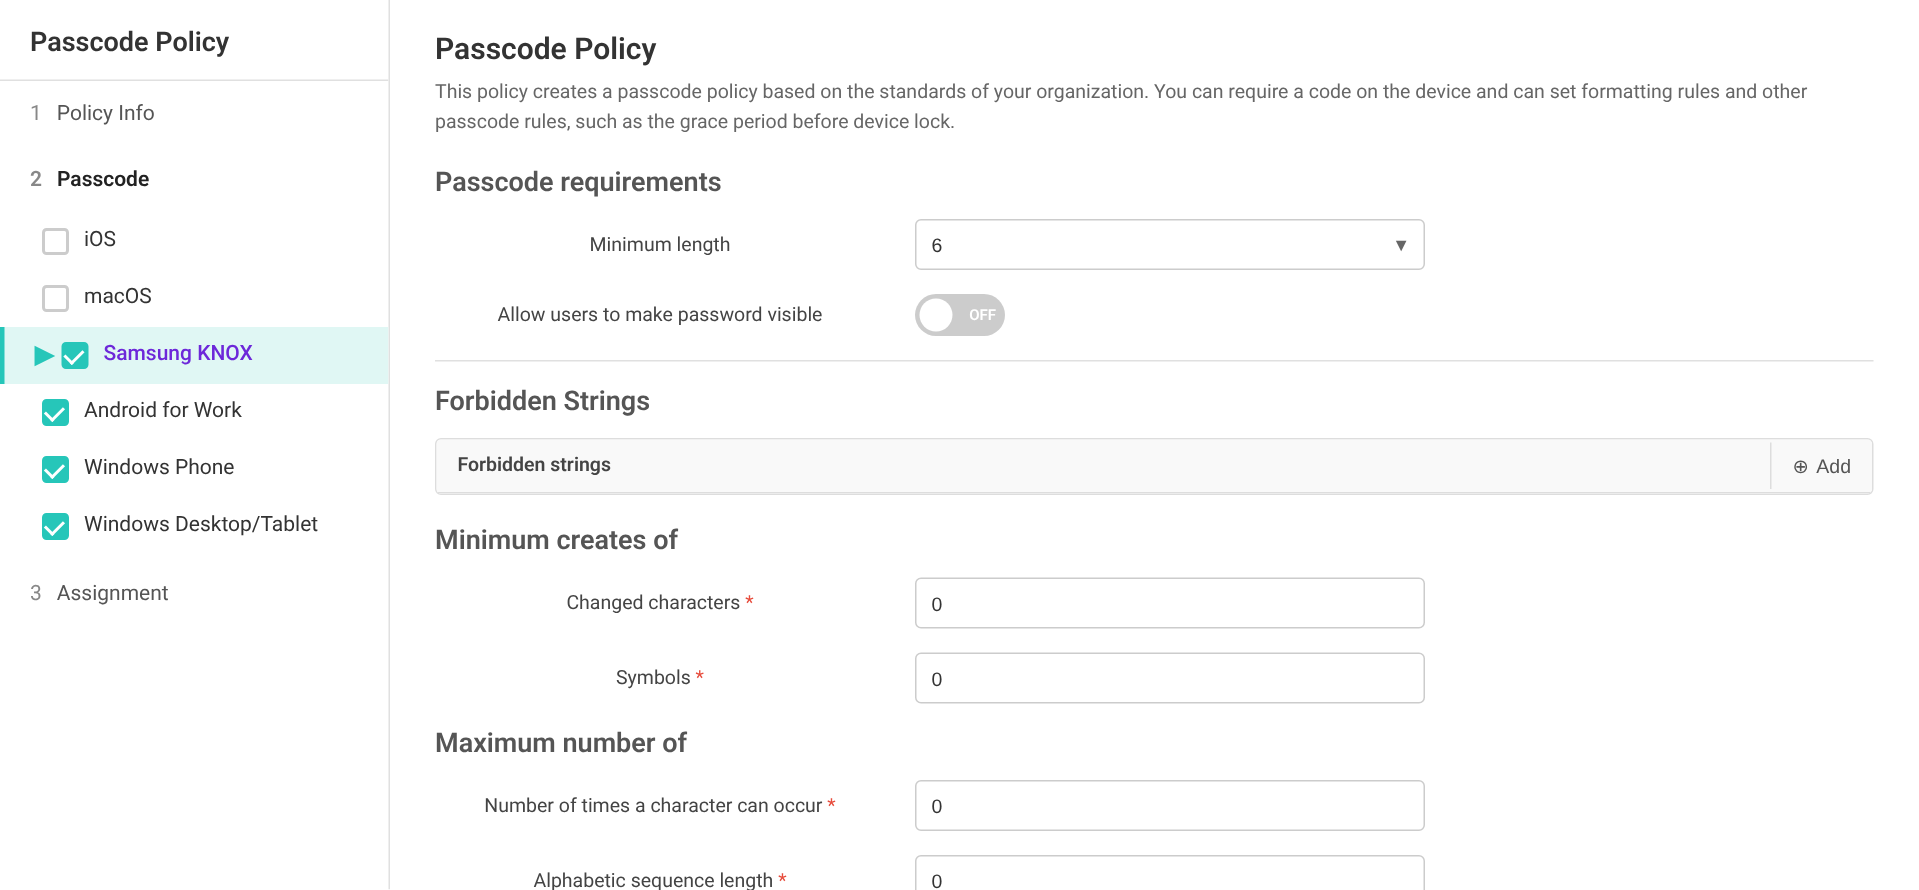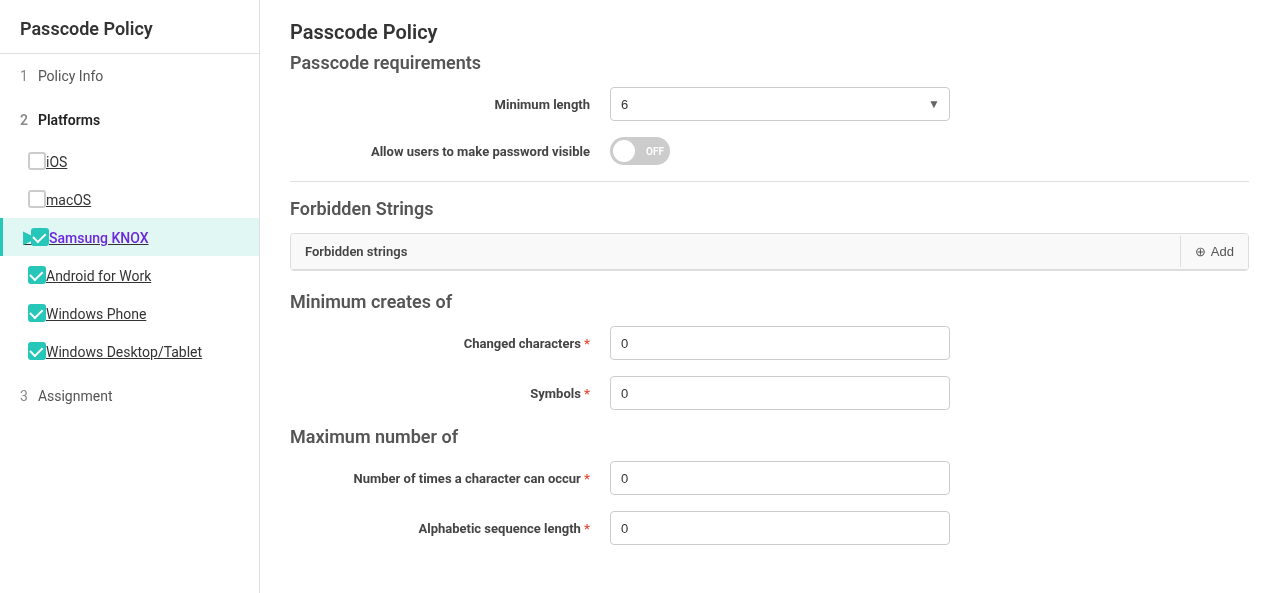--- a/index.html
+++ b/index.html
@@ -28,26 +28,26 @@
       color: #555;
       cursor: pointer;
       display: flex;
       align-items: center;
       gap: 8px;
     }
     .nav-section .step-num { color: #888; margin-right: 2px; }
 
     .platform-item {
       display: flex;
-      align-items: flex-end;
+      align-items: flex-start;
       padding: 10px 20px 10px 28px;
+      gap: 10px;
       cursor: pointer;
       font-size: 14px;
       color: #333;
-      text-decoration: underline;
     }
     .platform-item.active {
       background: #e0f7f4;
       border-left: 3px solid #26c6b9;
     }
     .platform-item.active .platform-label { color: #6d28d9; font-weight: 500; }
 
     .checkbox {
       width: 18px;
       height: 18px;
@@ -99,25 +99,24 @@
       margin-bottom: 14px;
     }
 
     .form-row {
       display: flex;
       align-items: center;
       margin-bottom: 16px;
     }
     .form-row label {
       min-width: 320px;
-      text-align: right;
+      text-align: center;
       padding-right: 20px;
       font-size: 13px;
       color: #444;
-      font-weight: bold;
     }
 
     .form-input {
       width: 340px;
       height: 34px;
       border: 1px solid #ccc;
       border-radius: 4px;
       padding: 0 10px;
       font-size: 13px;
       color: #333;
@@ -226,21 +225,21 @@
 <div class="sidebar">
   <div class="sidebar-title">Passcode Policy</div>
 
   <div class="nav-section">
     <span class="step-num">1</span>
     <span>Policy Info</span>
   </div>
 
   <div class="nav-section" style="font-weight:600; color:#222;">
     <span class="step-num">2</span>
-    <span>Platforms</span>
+    <span>Passcode</span>
   </div>
 
   <div class="platform-item">
     <div class="checkbox"></div>
     <span class="platform-label">iOS</span>
   </div>
   <div class="platform-item">
     <div class="checkbox"></div>
     <span class="platform-label">macOS</span>
   </div>
@@ -263,20 +262,21 @@
   </div>
 
   <div class="nav-section" style="margin-top:4px;">
     <span class="step-num">3</span>
     <span>Assignment</span>
   </div>
 </div>
 
 <div class="main">
   <h1 class="main-title">Passcode Policy</h1>
+  <p class="main-desc">This policy creates a passcode policy based on the standards of your organization. You can require a code on the device and can set formatting rules and other passcode rules, such as the grace period before device lock.</p>
 
   <div class="section-label">Passcode requirements</div>
 
   <div class="form-row">
     <label>Minimum length</label>
     <div class="form-select-wrap">
       <select class="form-select">
         <option>4</option>
         <option>5</option>
         <option selected="">6</option>

